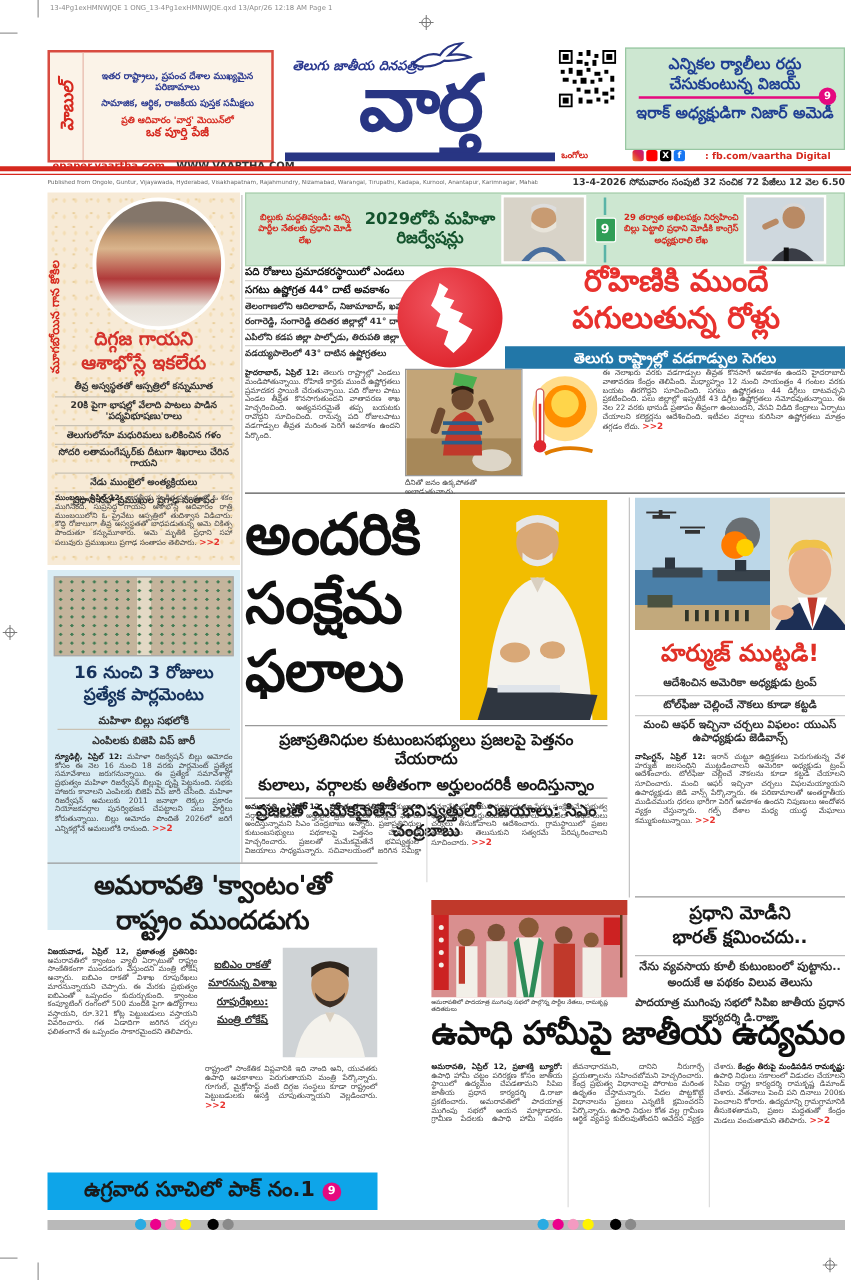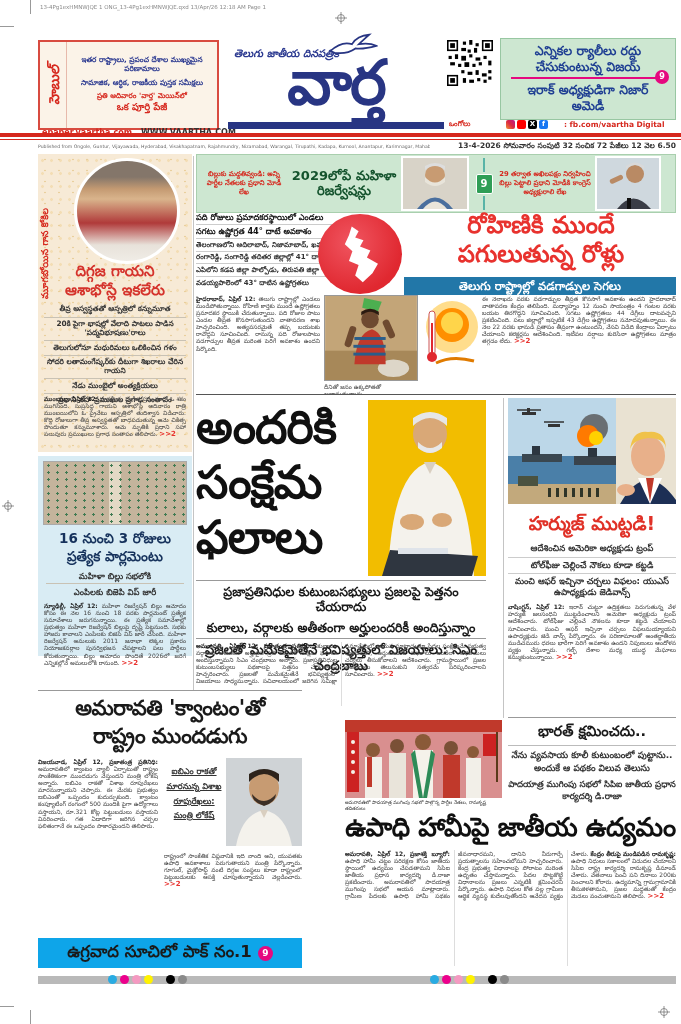--- a/index.html
+++ b/index.html
@@ -24,21 +24,21 @@
   .promo .plbig{color:#d6281e;font-weight:900;font-size:9.5px;text-align:center;}
   .promo .phr{width:70%;height:1px;background:#d6281e;margin:2px 0;}
   .epaper{left:42px;top:128px;font-size:8px;font-weight:bold;color:#d6281e;}
   .website{left:141px;top:128px;font-size:8px;font-weight:bold;color:#333;}
   .tagline{left:234px;top:47px;font-size:10.5px;font-style:italic;font-weight:bold;color:#2b3990;}
   .logo{left:228px;top:50px;width:216px;font-size:62px;font-weight:900;color:#283583;line-height:1.05;text-align:center;letter-spacing:-2px;}
   .logobar{left:228px;top:122px;width:216px;height:7px;background:#283583;}
   .qr{left:447px;top:40px;width:46px;height:46px;}
   .edition{left:449px;top:120px;font-size:7px;font-weight:bold;color:#d6281e;}
   .greenbox{left:500px;top:38px;width:176px;height:82px;background:#cde7d1;border:1px solid #98c7a2;text-align:center;padding-top:4px;box-sizing:border-box;}
-  .greenbox .gl{color:#1f3f93;font-weight:800;font-size:12.5px;line-height:1.25;padding:0 24px;}
+  .greenbox .gl{color:#1f3f93;font-weight:800;font-size:12.5px;line-height:1.25;padding:0 6px;}
   .gdivider{position:relative;height:2px;background:#e5097f;margin:3px 10px;}
   .gbadge{position:absolute;right:-4px;top:-7px;width:14px;height:14px;border-radius:50%;background:#e5097f;color:#fff;
           font-size:8px;font-weight:bold;line-height:14px;text-align:center;}
   .social{left:506px;top:120px;display:flex;align-items:center;gap:2px;}
   .sicon{width:9px;height:9px;border-radius:2px;display:inline-block;}
   .socialtxt{font-size:7.5px;font-weight:bold;color:#d6281e;margin-left:14px;}
   .redrule1{left:0;top:133px;width:681px;height:4px;background:#d6281e;}
   .redrule2{left:0;top:139px;width:681px;height:1px;background:#d6281e;}
   
   .publine{left:38px;top:144px;width:392px;font-size:4.6px;color:#666;white-space:nowrap;overflow:hidden;}
@@ -58,21 +58,21 @@
     background-size:14px 11px,9px 13px;}
   .asha .vk{position:absolute;left:0px;top:10px;height:180px;width:15px;writing-mode:vertical-rl;transform:rotate(180deg);
     color:#d6281e;font-weight:bold;font-size:9.5px;text-align:center;}
   .ashaphoto{position:absolute;left:36px;top:4px;width:100px;height:100px;border-radius:50%;border:3px solid #fff;
     background:linear-gradient(180deg,#84766a 0%,#84766a 16%,#c49a72 28%,#d9b48c 38%,#b03a3a 62%,#e8e2da 84%,#f0ece6 100%);}
   .ashahead{position:absolute;left:0;top:108px;width:100%;color:#d5332c;font-weight:800;font-size:15px;line-height:1.25;text-align:center;}
   .ashasubs{position:absolute;left:6px;top:149px;width:142px;}
   .asub{font-size:7.4px;font-weight:bold;color:#333;text-align:center;padding:2.4px 0;line-height:1.2;}
   .ashabody{position:absolute;left:6px;top:241px;width:142px;height:54px;font-size:6px;color:#444;line-height:1.18;overflow:hidden;}
   .dl{font-weight:bold;color:#222;}
-  .parl{left:38px;top:456px;width:154px;height:200px;background:#d9ecf4;}
+  .parl{left:38px;top:456px;width:154px;height:288px;background:#d9ecf4;}
   .parlphoto{position:absolute;left:5px;top:5px;width:144px;height:64px;
     background:#c4b49c;background-image:radial-gradient(#3f7a52 1.3px,transparent 1.5px),linear-gradient(90deg,transparent 46%,#e3d9c5 46%,#e3d9c5 54%,transparent 54%);
     background-size:9px 7px,100% 100%;border:1px solid #aaa;box-sizing:border-box;}
   .parlhead{position:absolute;left:0;top:74px;width:100%;color:#16325c;font-weight:800;font-size:13.5px;line-height:1.3;text-align:center;}
   .parlsubs{position:absolute;left:8px;top:112px;width:138px;}
   .psub{font-size:8.4px;font-weight:bold;color:#333;text-align:center;padding:2.6px 0;line-height:1.2;}
   .parlbody{position:absolute;left:6px;top:146px;width:142px;height:84px;font-size:6px;color:#444;line-height:1.18;overflow:hidden;}
   
   .heatpoints{left:196px;top:211px;width:152px;}
   .hp{font-size:7px;font-weight:bold;color:#333;padding:1.8px 0;line-height:1.15;border-top:1px solid #ccc;}
@@ -435,20 +435,21 @@
     <div class="hormuzbody j">
       <span class="dl">వాషింగ్టన్, ఏప్రిల్ 12:</span>
       <span>ఇరాన్ చుట్టూ ఉద్రిక్తతలు పెరుగుతున్న వేళ హర్ముజ్ జలసంధిని ముట్టడించాలని అమెరికా అధ్యక్షుడు ట్రంప్ ఆదేశించారు. టోల్‌ఫీజు చెల్లించే నౌకలను కూడా కట్టడి చేయాలని సూచించారు. మంచి ఆఫర్ ఇచ్చినా చర్చలు విఫలమయ్యాయని ఉపాధ్యక్షుడు జెడి వాన్స్ పేర్కొన్నారు. ఈ పరిణామాలతో అంతర్జాతీయ ముడిచమురు ధరలు భారీగా పెరిగే అవకాశం ఉందని నిపుణులు ఆందోళన వ్యక్తం చేస్తున్నారు. గల్ఫ్ దేశాల మధ్య యుద్ధ మేఘాలు కమ్ముకుంటున్నాయి.</span>
       <span class="jump">&gt;&gt;2</span>
     </div>
   </div>
   <div class="hline" style="left:508px;top:717px;width:168px;background:#999;"></div>
 
   <div class="abs raja">
     <div class="rajahead">
+      <div>ప్రధాని మోడీని</div>
       <div>భారత్ క్షమించదు..</div>
     </div>
     <div class="rsub1">నేను వ్యవసాయ కూలీ కుటుంబంలో పుట్టాను.. అందుకే ఆ పథకం విలువ తెలుసు</div>
     <div class="rsub2">పాదయాత్ర ముగింపు సభలో సిపిఐ జాతీయ ప్రధాన కార్యదర్శి డి.రాజా</div>
   </div>
 
   <div class="hline" style="left:38px;top:690px;width:264px;background:#999;"></div>
   <div class="abs amar">
     <div class="amarhead">
       <div>అమరావతి 'క్వాంటం'తో</div>

